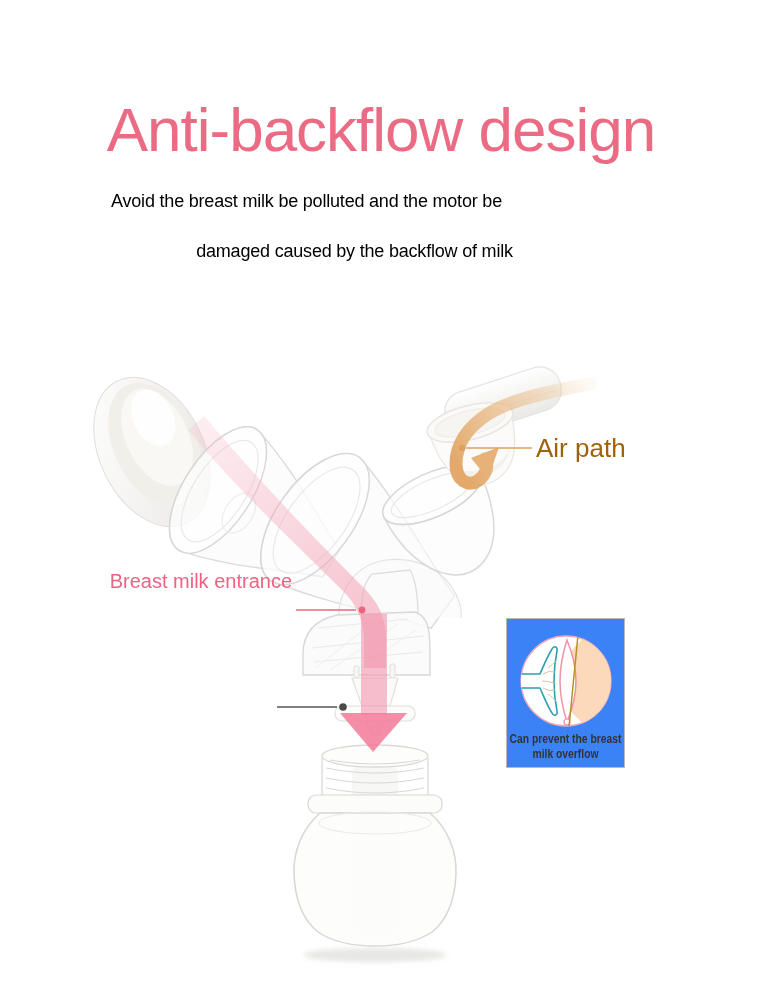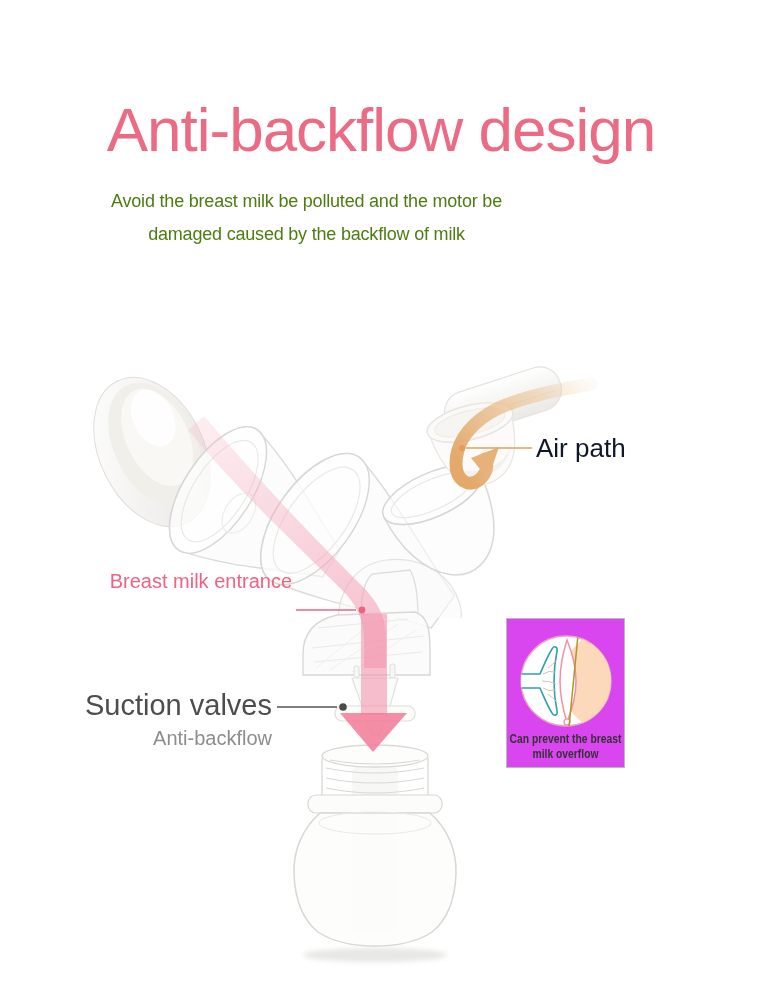--- a/index.html
+++ b/index.html
@@ -7,45 +7,45 @@
     position:relative; width:762px; height:1000px; background:#ffffff;
     font-family:"Liberation Sans", sans-serif; overflow:hidden; margin:18px auto;
   }
   .page-title {
     position:absolute; top:76px; left:0; width:762px; text-align:center;
     font-size:62px; font-weight:400; letter-spacing:-1px; color:#ec6b84;
     white-space:nowrap;
   }
   .subtitle {
     position:absolute; left:0; width:613px; text-align:center;
-    font-size:18px; font-weight:400; letter-spacing:-0.2px; color:#4d7c0f;
+    font-size:18px; font-weight:400; letter-spacing:-0.2px; color:#000000;
     white-space:nowrap;
   }
   .subtitle.line1 { top:173px; }
-  .subtitle.line2 { top:206px; }
+  .subtitle.line2 { top:223px;padding-left:48px; }
 
   .illustration { position:absolute; left:0; top:300px; width:762px; height:700px; }
 
   .label-air-path {
-    position:absolute; left:536px; top:415px; font-size:26px; color:#0f172a;
+    position:absolute; left:536px; top:415px; font-size:26px; color:#a16207;
     white-space:nowrap;
   }
   .label-entrance {
     position:absolute; left:0; top:552px; width:292px; text-align:right;
     font-size:20px; color:#ef6283; white-space:nowrap;
   }
   .label-suction {
     position:absolute; left:0; top:671px; width:272px; text-align:right;
   }
   .label-suction .main { font-size:29px; color:#4d4d4d; white-space:nowrap; }
   .label-suction .sub  { font-size:20px; color:#8d8d8d; margin-top:5px; white-space:nowrap; }
 
   .inset-box {
     position:absolute; left:506px; top:600px; width:119px; height:150px;
-    border:1px solid #b9b9b9; background:#d946ef; box-sizing:border-box;text-decoration:underline;
+    border:1px solid #b9b9b9; background:#3b82f6; box-sizing:border-box;text-decoration:underline;
   }
   .inset-box svg { position:absolute; left:0; top:0; }
   .inset-caption {
     position:absolute; left:-10px; right:-10px; bottom:5px; text-align:center;
     font-size:12px; font-weight:700; color:#333333; line-height:1.25;
     transform:scaleX(0.86); transform-origin:center;
   }
 </style>
 </head>
 <body>
@@ -168,24 +168,20 @@
     <path d="M 466 130 L 532 130" stroke="#dfa05c" stroke-width="1.3"></path>
 
     <path d="M 296 292 L 356 292" stroke="#ed6480" stroke-width="1.3"></path>
     <circle cx="362" cy="292" r="3.4" fill="#ed6480"></circle>
     <path d="M 277 389 L 337 389" stroke="#555555" stroke-width="1.3"></path>
     <circle cx="343" cy="389" r="3.8" fill="#4a4a4a"></circle>
   </svg>
 
   <div class="label-air-path">Air path</div>
   <div class="label-entrance">Breast milk entrance</div>
-  <div class="label-suction">
-    <div class="main">Suction valves</div>
-    <div class="sub">Anti-backflow</div>
-  </div>
 
   <div class="inset-box">
     <svg viewBox="0 0 117 112" width="117" height="112" xmlns="http://www.w3.org/2000/svg">
       <defs>
         <clipPath id="circClip">
             <circle cx="59" cy="62" r="45"></circle>
           </clipPath>
       </defs>
       <circle cx="59" cy="62" r="45" fill="#ffffff" stroke="#e9a8ba" stroke-width="1.3"></circle>
       <g clip-path="url(#circClip)">

